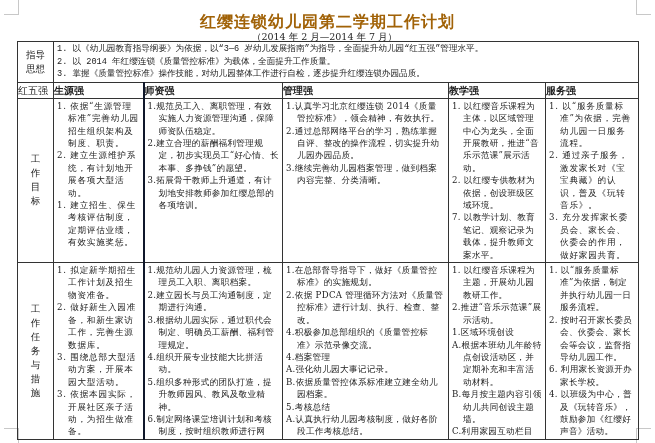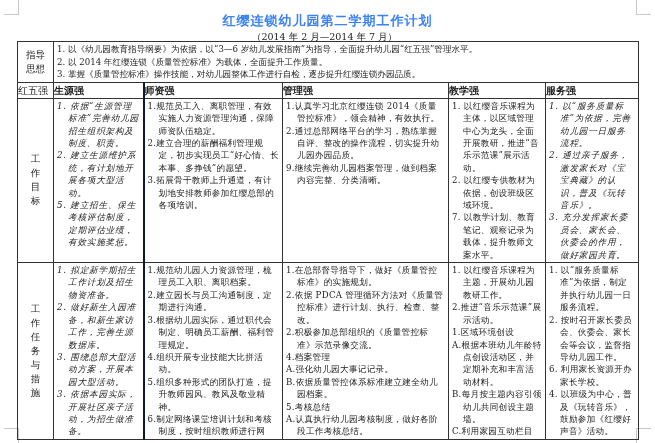--- a/index.html
+++ b/index.html
@@ -8,40 +8,40 @@
     font-family: "DejaVu Serif", "Liberation Serif", serif; color:#222;
     position:relative;
   }
   .corner { position:absolute; border-color:#c8c8c8; border-style:solid; width:14px; height:14px; }
   .corner.tl { left:4px; top:0; border-width:0 1px 1px 0; }
   .corner.tr { right:4px; top:0; border-width:0 0 1px 1px; }
   .corner.bl { left:4px; bottom:0; border-width:1px 1px 0 0; }
   .corner.br { right:4px; bottom:0; border-width:1px 0 0 1px; }
   .title {
     position:absolute; left:0; width:655px; top:12px; text-align:center;
-    font-size:13px; font-weight:bold; letter-spacing:1px; color:#3b82f6;
+    font-size:16px; font-weight:bold; letter-spacing:1px; color:#a16207;
   }
   .subtitle {
     position:absolute; left:0; width:649px; top:31px; text-align:center;
     font-size:9.5px; color:#222;
   }
   table {
     position:absolute; left:17px; top:41px; width:621px;
     border-collapse:collapse; table-layout:fixed;
     font-size:8.6px; line-height:12.4px;
   }
   td, th { border:1px solid #333; vertical-align:top; padding:1px 3px; }
   .rowlabel { text-align:center; vertical-align:middle; font-size:9.5px; line-height:14px; padding:0; }
   .rowlabel.vertical span { display:block; }
   .guide-label { text-align:center; vertical-align:middle; font-size:9.5px; line-height:14px; }
-  .guide p { margin:0; font-size:8.6px; line-height:12.6px; }
+  .guide p { margin:0; font-size:8.6px; line-height:12.6px;font-family:Liberation Mono, monospace; }
   th { font-weight:bold; font-size:10px; text-align:left; padding:1px 0; line-height:13px; }
   .hdr-label { font-weight:normal; }
   .item { margin:0; padding-left:11px; text-indent:-11px; letter-spacing:0.3px; }
-  .item.wide { letter-spacing:0.8px;font-style:italic; }
+  .item.wide { letter-spacing:0.8px; }
   .cell-thick-l { border-left:2px solid #0f172a; }
 </style>
 </head>
 <body>
 
 <div class="corner tl"></div>
 <div class="corner tr"></div>
 <div class="corner bl"></div>
 <div class="corner br"></div>
 
@@ -81,31 +81,31 @@
   <tr style="height:162px">
     <td class="rowlabel vertical">
       <span>工</span>
       <span>作</span>
       <span>目</span>
       <span>标</span>
     </td>
     <td>
       <p class="item wide">1. 依据“生源管理标准”完善幼儿园招生组织架构及制度、职责。</p>
       <p class="item wide">2. 建立生源维护系统，有计划地开展各项大型活动。</p>
-      <p class="item wide">5. 建立招生、保生考核评估制度，定期评估业绩，有效实施奖惩。</p>
+      <p class="item wide">1. 建立招生、保生考核评估制度，定期评估业绩，有效实施奖惩。</p>
     </td>
     <td class="cell-thick-l">
       <p class="item">1.规范员工入、离职管理，有效实施人力资源管理沟通，保障师资队伍稳定。</p>
       <p class="item">2.建立合理的薪酬福利管理规定，初步实现员工“好心情、长本事、多挣钱”的愿望。</p>
       <p class="item">3.拓展骨干教师上升通道，有计划地安排教师参加红缨总部的各项培训。</p>
     </td>
     <td>
       <p class="item">1.认真学习北京红缨连锁 2014《质量管控标准》，领会精神，有效执行。</p>
       <p class="item">2.通过总部网络平台的学习，熟练掌握自评、整改的操作流程，切实提升幼儿园办园品质。</p>
-      <p class="item">9.继续完善幼儿园档案管理，做到档案内容完整、分类清晰。</p>
+      <p class="item">3.继续完善幼儿园档案管理，做到档案内容完整、分类清晰。</p>
     </td>
     <td>
       <p class="item">1. 以红缨音乐课程为主体，以区域管理中心为龙头，全面开展教研，推进“音乐示范课”展示活动。</p>
       <p class="item">2. 以红缨专供教材为依据，创设班级区域环境。</p>
       <p class="item">7. 以教学计划、教育笔记、观察记录为载体，提升教师文案水平。</p>
     </td>
     <td>
       <p class="item wide">1. 以“服务质量标准”为依据，完善幼儿园一日服务流程。</p>
       <p class="item wide">2. 通过亲子服务，激发家长对《宝宝典藏》的认识，普及《玩转音乐》。</p>
       <p class="item wide">3. 充分发挥家长委员会、家长会、伙委会的作用，做好家园共育。</p>
@@ -132,21 +132,21 @@
       <p class="item">1.规范幼儿园人力资源管理，梳理员工入职、离职档案。</p>
       <p class="item">2.建立园长与员工沟通制度，定期进行沟通。</p>
       <p class="item">3.根据幼儿园实际，通过职代会制定、明确员工薪酬、福利管理规定。</p>
       <p class="item">4.组织开展专业技能大比拼活动。</p>
       <p class="item">5.组织多种形式的团队打造，提升教师园风、教风及敬业精神。</p>
       <p class="item">6.制定网络课堂培训计划和考核制度，按时组织教师进行网</p>
     </td>
     <td>
       <p class="item">1.在总部督导指导下，做好《质量管控标准》的实施规划。</p>
       <p class="item">2.依据 PDCA 管理循环方法对《质量管控标准》进行计划、执行、检查、整改。</p>
-      <p class="item">2.积极参加总部组织的《质量管控标准》示范录像交流。</p>
+      <p class="item">4.积极参加总部组织的《质量管控标准》示范录像交流。</p>
       <p class="item">4.档案管理</p>
       <p class="item">A.强化幼儿园大事记记录。</p>
       <p class="item">B.依据质量管控体系标准建立建全幼儿园档案。</p>
       <p class="item">5.考核总结</p>
       <p class="item">A.认真执行幼儿园考核制度，做好各阶段工作考核总结。</p>
     </td>
     <td>
       <p class="item">1. 以红缨音乐课程为主题，开展幼儿园教研工作。</p>
       <p class="item">2.推进“音乐示范课”展示活动。</p>
       <p class="item">1.区域环境创设</p>

